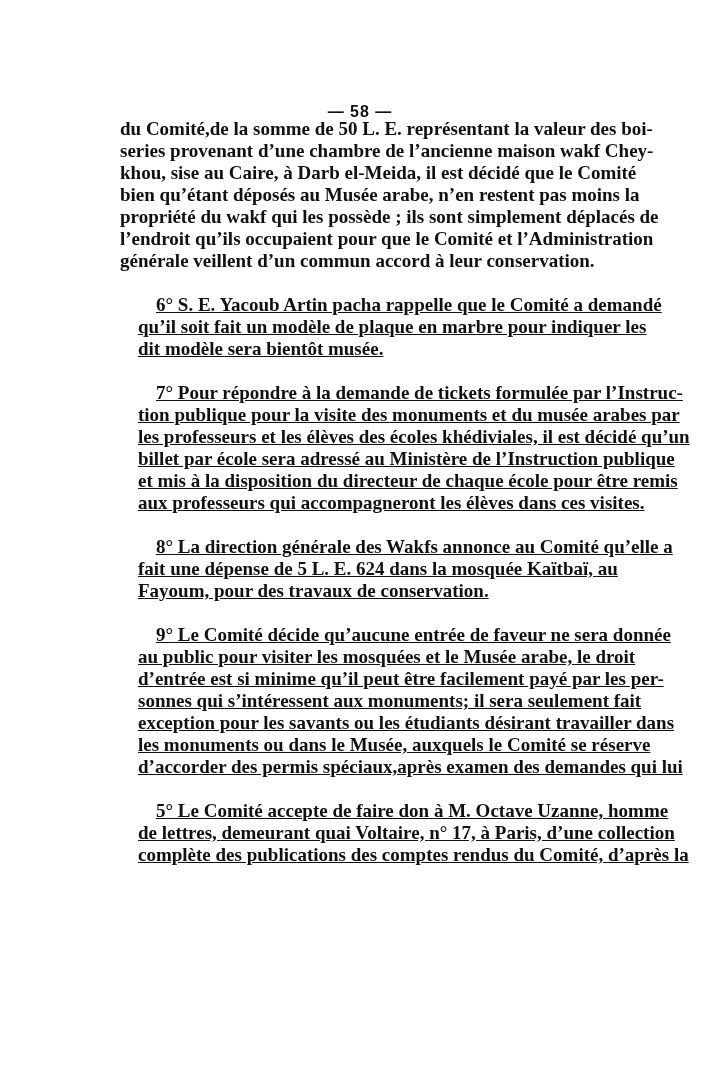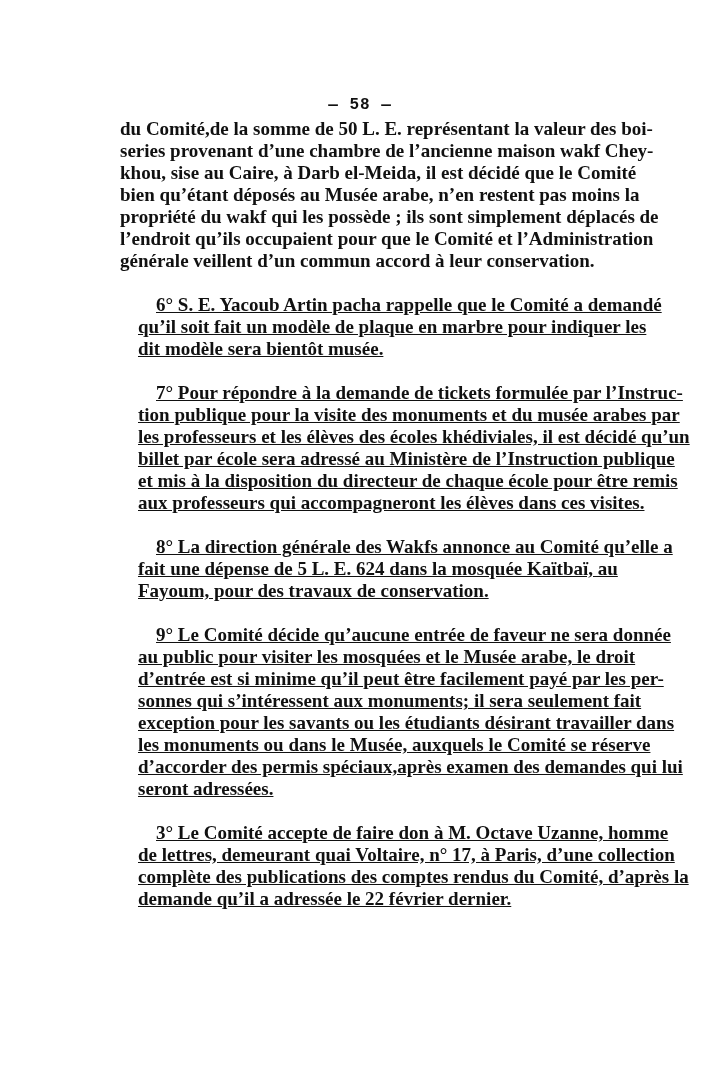--- a/index.html
+++ b/index.html
@@ -10,27 +10,27 @@
     body {
       width: 720px;
       height: 1082px;
       position: relative;
       overflow: hidden;
       font-family: "DejaVu Serif", "Liberation Serif", serif;
       color: #111111;
     }
     .page-number {
       position: absolute;
-      top: 96px;
+      top: 103px;
       left: 0;
       width: 720px;
       text-align: center;
       font-size: 16px;
       font-weight: bold;
-      font-family: Liberation Mono, monospace;
+      font-family: Liberation Sans, sans-serif;
       letter-spacing: 1px;
     }
     .text-block {
       position: absolute;
       top: 118px;
       left: 120px;
       width: 484px;
       font-family: "Liberation Serif", "DejaVu Serif", serif;
       font-size: 19px;
       line-height: 22px;
@@ -100,22 +100,20 @@
   </p>
 
   <p class="para indent">
     <span class="line first">9° Le Comité décide  qu’aucune  entrée de  faveur ne sera donnée</span>
     <span class="line">au public  pour  visiter  les  mosquées  et le  Musée  arabe,  le droit</span>
     <span class="line">d’entrée est si minime qu’il  peut être facilement  payé par les per-</span>
     <span class="line">sonnes  qui  s’intéressent  aux  monuments;  il  sera seulement  fait</span>
     <span class="line">exception pour les savants ou les étudiants  désirant travailler dans</span>
     <span class="line">les monuments ou dans  le Musée,  auxquels  le  Comité  se  réserve</span>
     <span class="line">d’accorder des  permis spéciaux,après examen des demandes qui lui</span>
-    <span class="line last">seront adressées.</span>
   </p>
 
   <p class="para indent">
-    <span class="line first">3° Le Comité accepte de faire don à  M. Octave Uzanne,  homme</span>
+    <span class="line first">5° Le Comité accepte de faire don à  M. Octave Uzanne,  homme</span>
     <span class="line">de lettres, demeurant quai Voltaire, n° 17, à Paris, d’une collection</span>
     <span class="line">complète des publications des comptes rendus du Comité, d’après la</span>
-    <span class="line last">demande qu’il a adressée le 22 février dernier.</span>
   </p>
 </div>
 
 </body></html>

